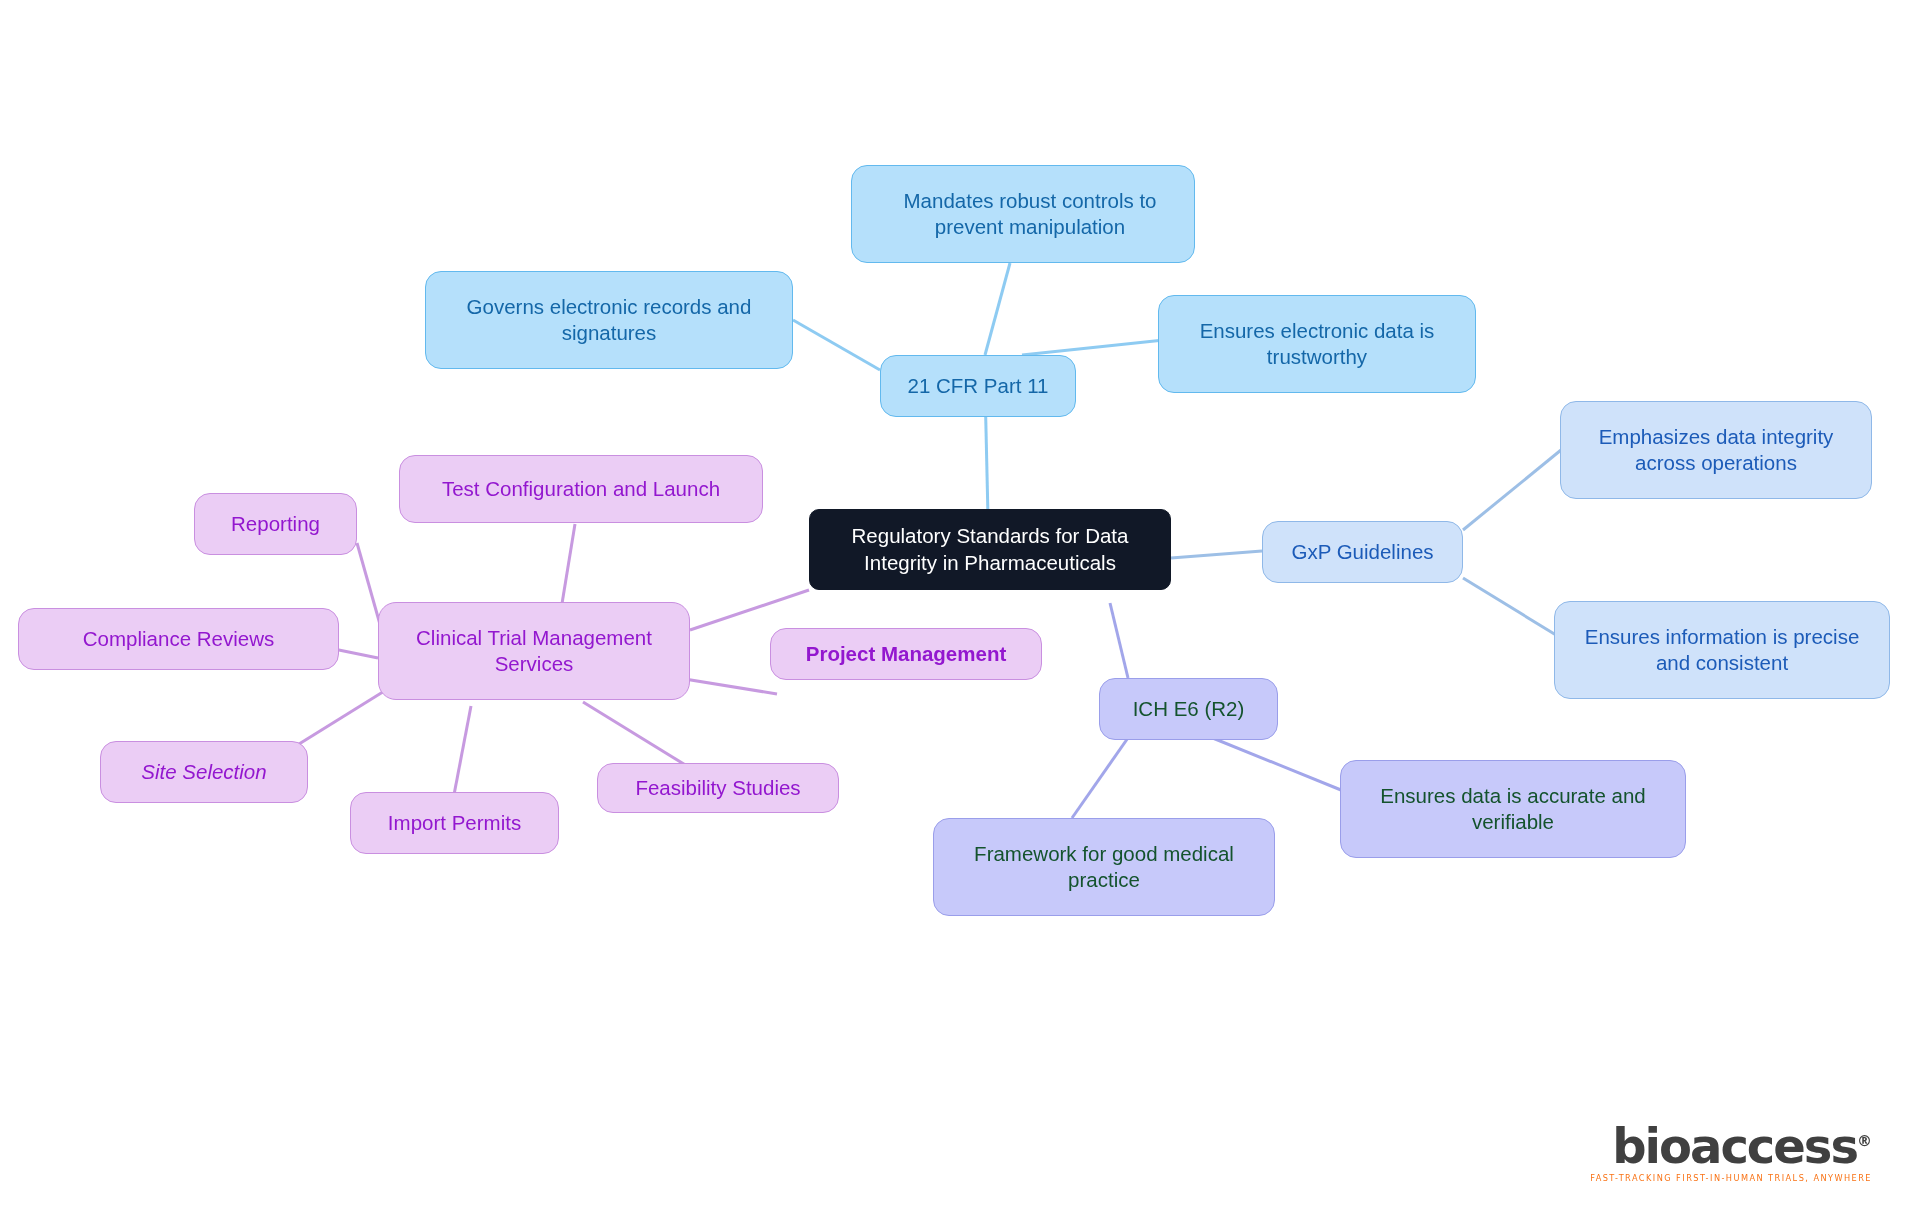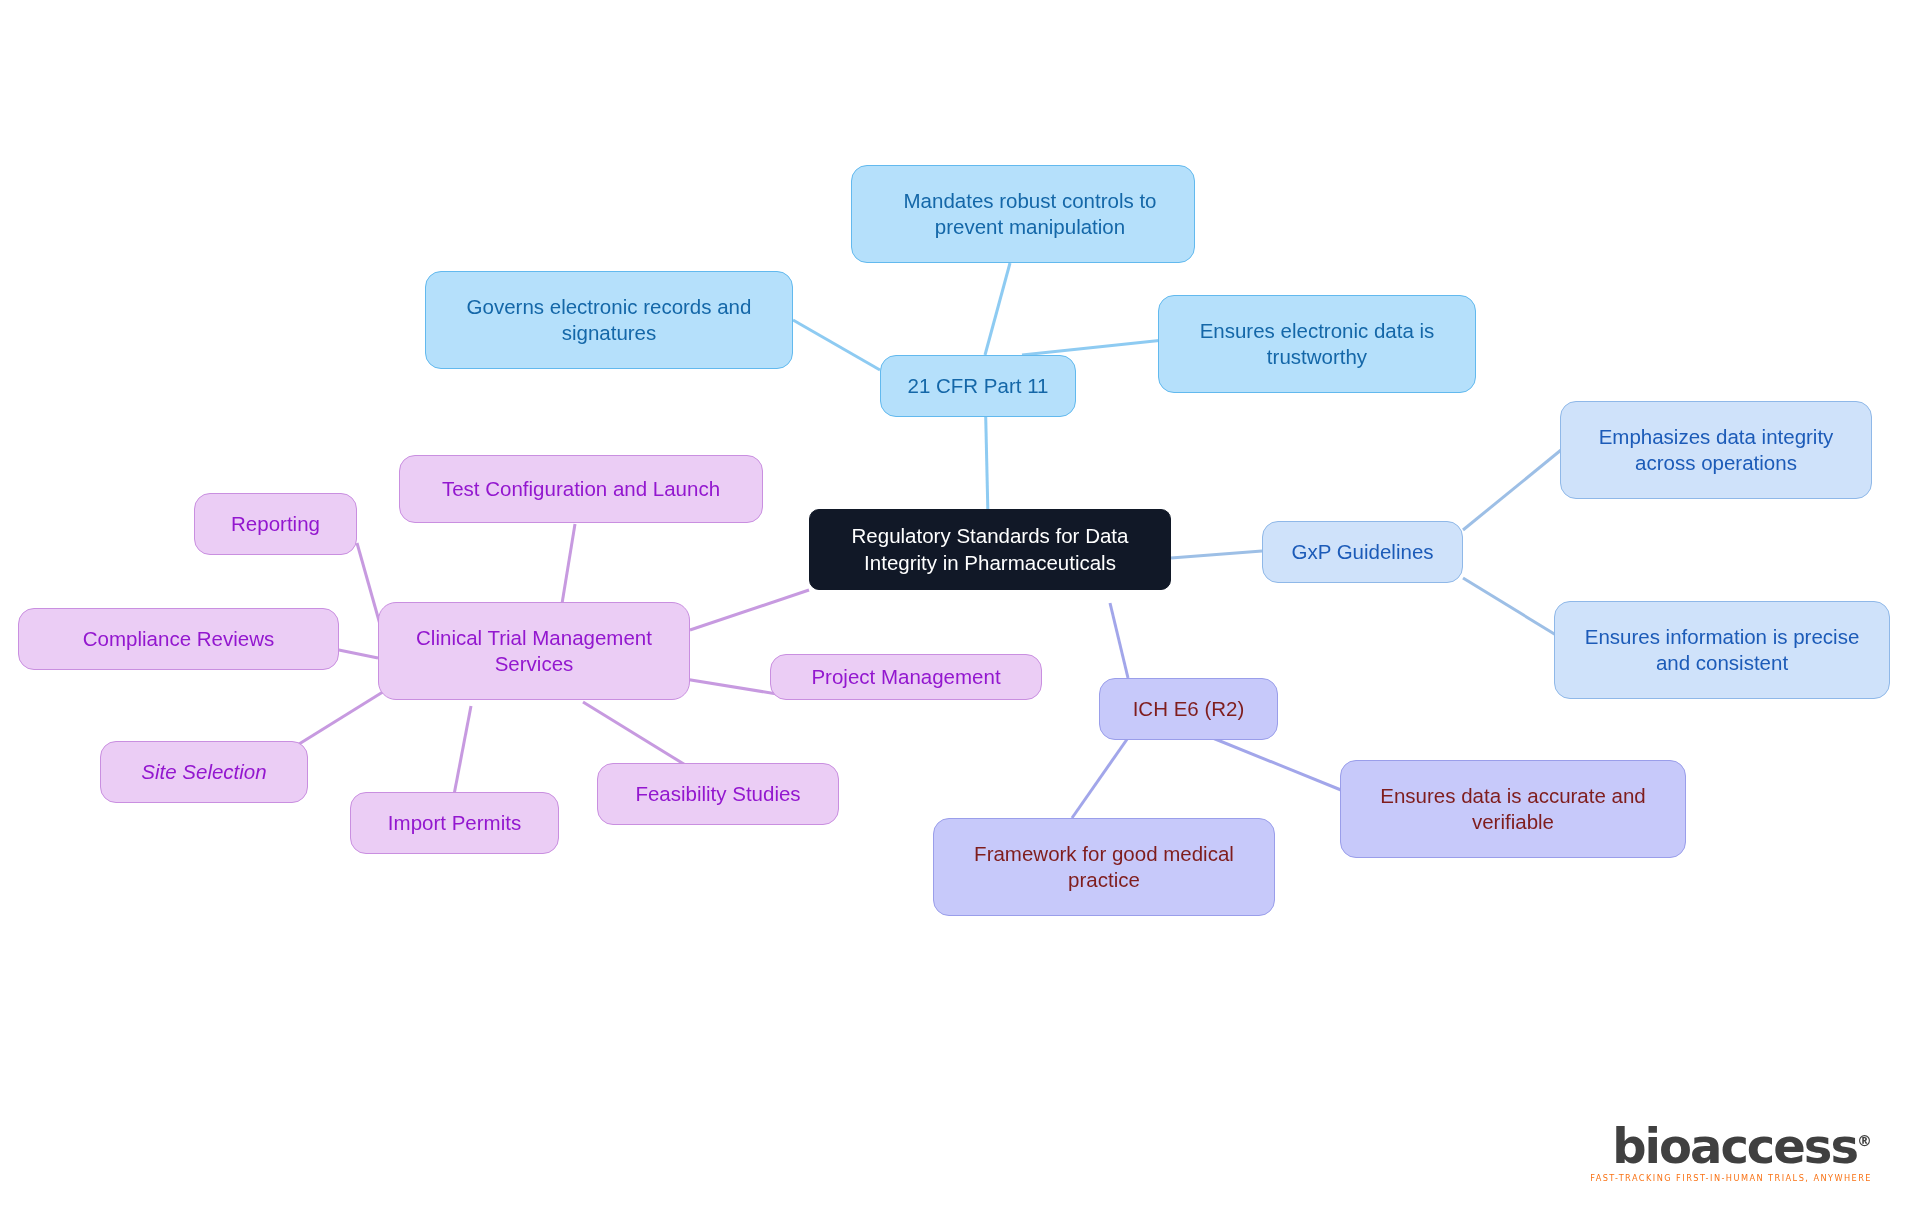--- a/index.html
+++ b/index.html
@@ -56,21 +56,21 @@
     background: #cfe2fa;
     border-color: #8fb8e8;
     color: #1c5bb8;
     font-size: 20.5px;
     text-align: center;
   }
   .node.ich-branch,
   .node.ich-leaf {
     background: #c7c9fa;
     border-color: #9a9eea;
-    color: #7f1d1d;
+    color: #14532d;
     font-size: 20.5px;
   }
   .node.ctms-branch,
   .node.ctms-leaf {
     background: #ebcdf5;
     border-color: #c98fe0;
     color: #9317cf;
     font-size: 20.5px;
   }
   #logo {
@@ -174,22 +174,22 @@
   <div class="node ctms-leaf" style="left:399px; top:455px; width:364px; height:68px;">Test Configuration and Launch</div>
 
   <div class="node ctms-leaf" style="left:194px; top:493px; width:163px; height:62px;">Reporting</div>
 
   <div class="node ctms-leaf" style="left:18px; top:608px; width:321px; height:62px;">Compliance Reviews</div>
 
   <div class="node ctms-leaf" style="left:100px; top:741px; width:208px; height:62px;font-style:italic;">Site Selection</div>
 
   <div class="node ctms-leaf" style="left:350px; top:792px; width:209px; height:62px;">Import Permits</div>
 
-  <div class="node ctms-leaf" style="left:597px; top:763px; width:242px; height:62px;">Feasibility Studies</div>
+  <div class="node ctms-leaf" style="left:597px; top:763px; width:242px; height:50px;">Feasibility Studies</div>
 
-  <div class="node ctms-leaf" style="left:770px; top:654px; width:272px; height:46px;">Project Management</div>
+  <div class="node ctms-leaf" style="left:770px; top:628px; width:272px; height:52px;font-weight:bold;">Project Management</div>
 
   <div id="logo">
     <div class="wordmark"><span>bioaccess</span><span class="reg">®</span></div>
     <div class="tagline">FAST-TRACKING FIRST-IN-HUMAN TRIALS, ANYWHERE</div>
   </div>
 
 </div>
 
 </body></html>

